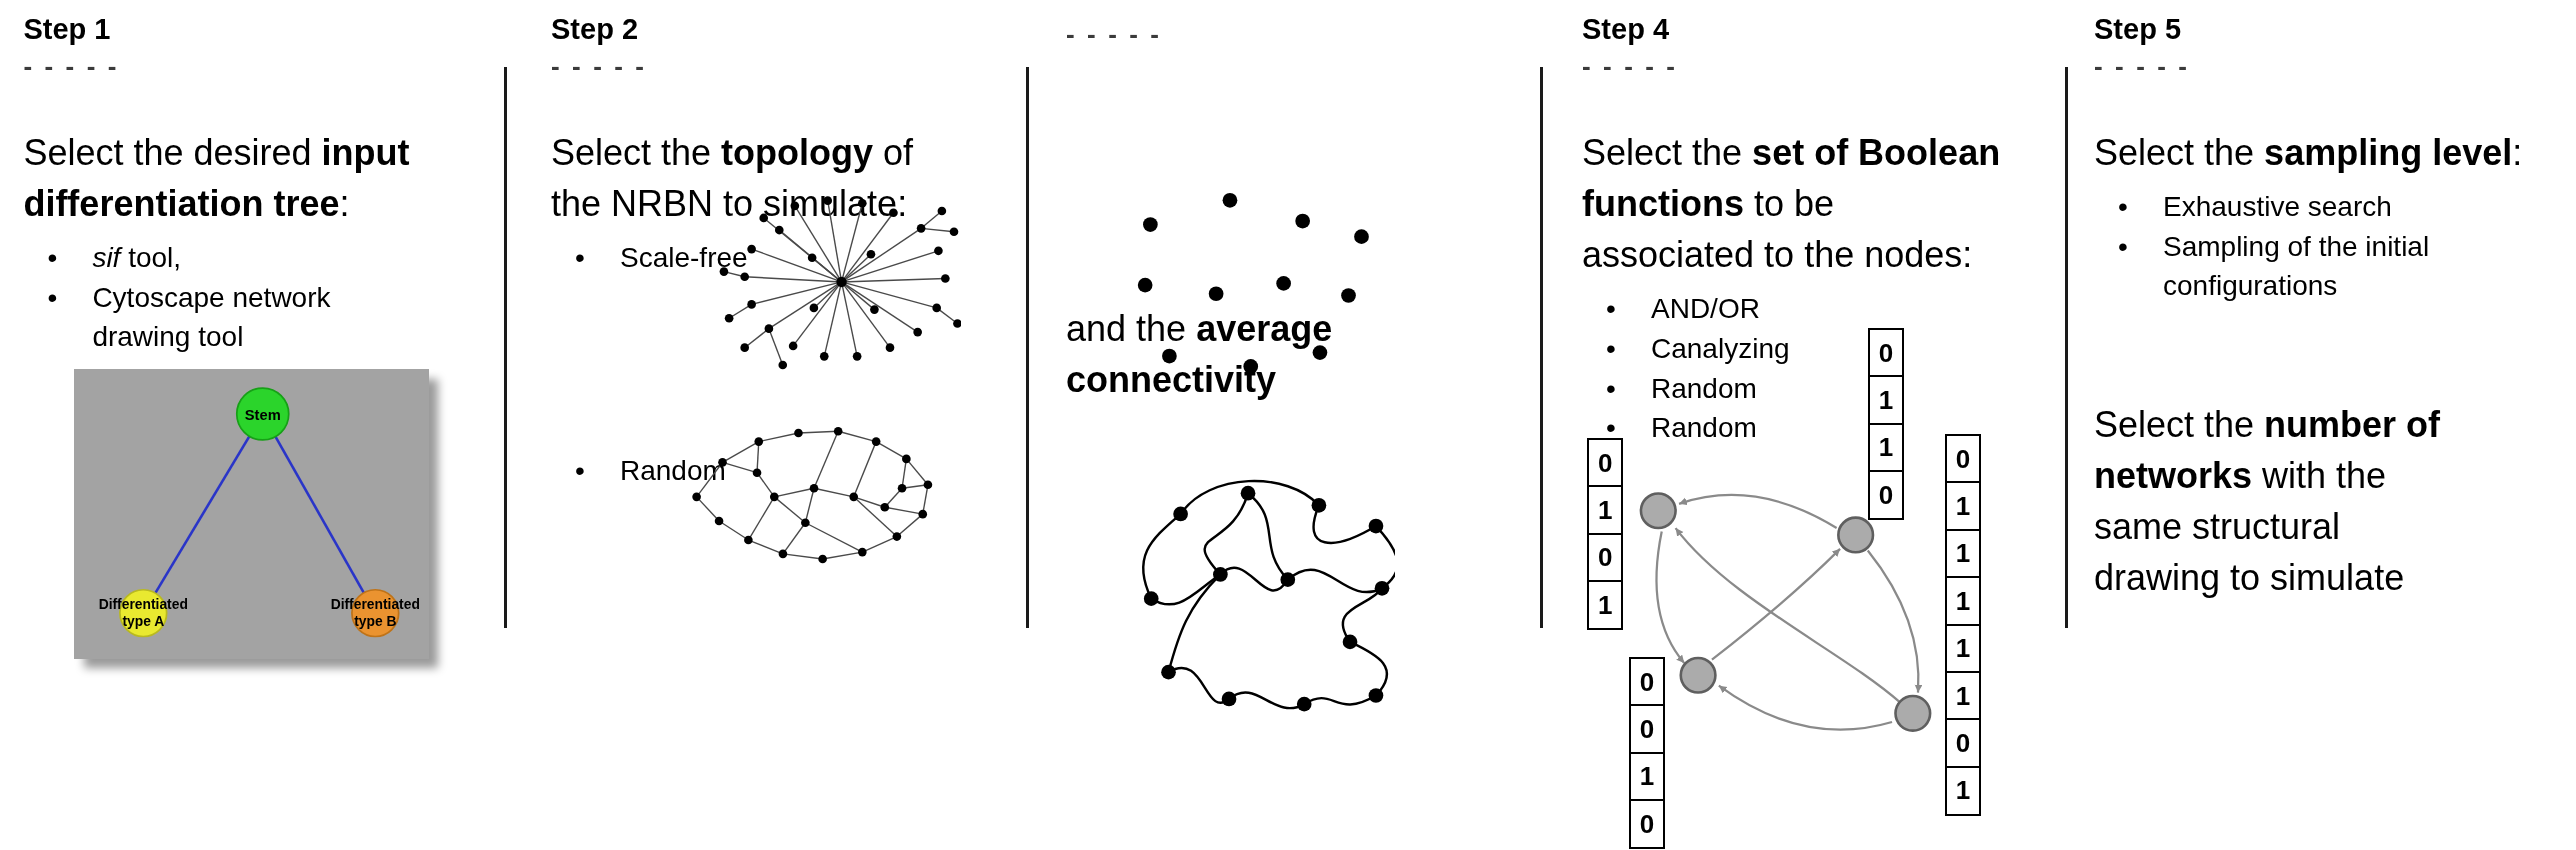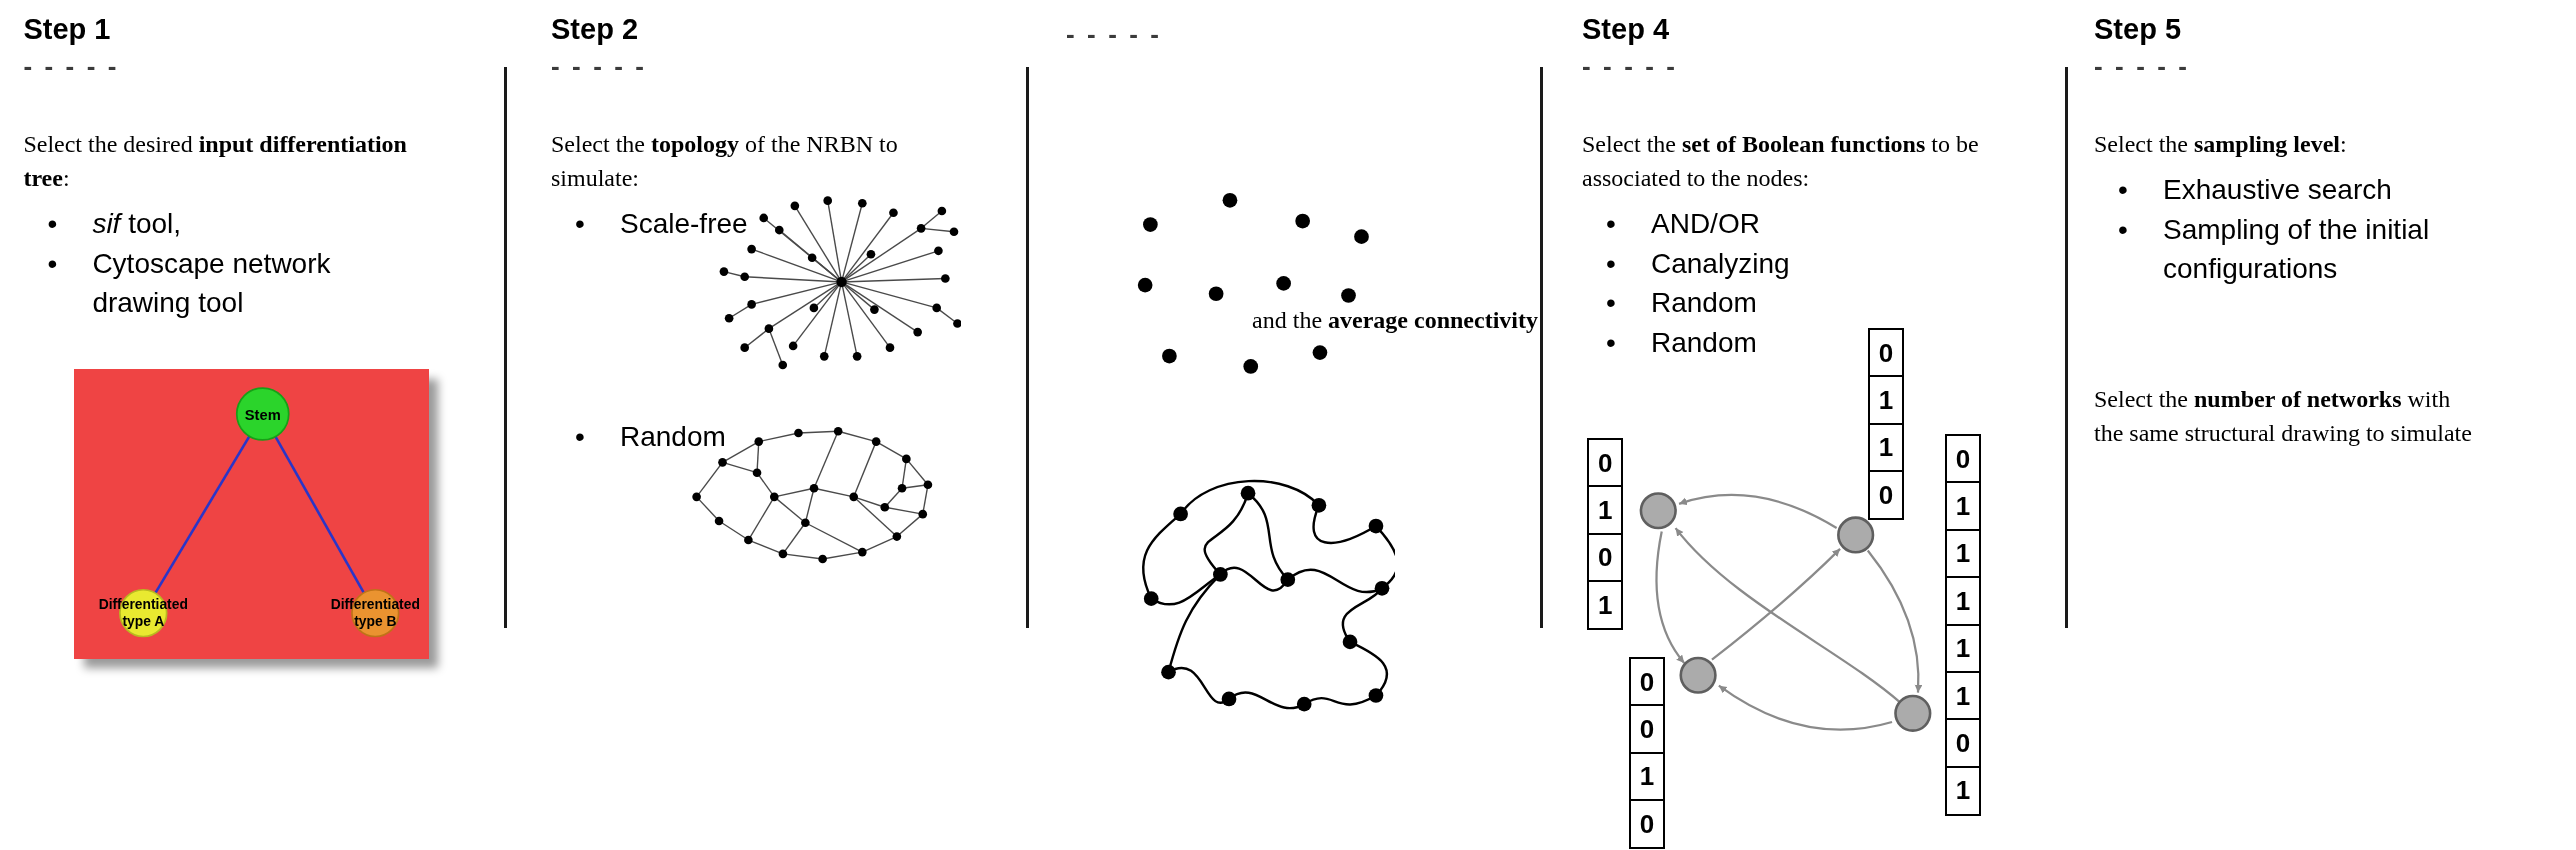--- a/index.html
+++ b/index.html
@@ -5,33 +5,33 @@
   * { box-sizing: border-box; }
   html, body { margin: 0; padding: 0; background: #ffffff; }
   #canvas {
     position: relative; width: 2576px; height: 851px;
     background: #ffffff; font-family: "Liberation Sans", sans-serif;
     color: #000; overflow: hidden;
   }
   .col { position: absolute; top: 14px; }
   .step-title { font-size: 29px; font-weight: 700; line-height: 1.1; margin: 0; }
   .dashes { margin-top: 5.2px; font-size: 26px; font-weight: 700; letter-spacing: 2.6px; color: #3b3b3b; }
-  .para { margin: 45px 0 0 0; font-size: 24px; line-height: 1.42; font-family: Liberation Serif, serif; }
+  .para { margin: 45px 0 0 0; font-size: 36px; line-height: 1.42; }
   .bullets { margin-top: 8.7px; }
   .bullet { display: flex; font-size: 28px; line-height: 1.42; }
   .bullet .mark { flex: none; width: 69px; padding-left: 24px; }
   .btxt i { font-style: italic; }
   .push-random { margin-top: 173px; }
-  .push-connect { margin-top: 253px; text-align: right; }
+  .push-connect { margin-top: 253px; }
   .push-networks { margin-top: 93px; max-width: 381px; }
   .divider { position: absolute; top: 67px; height: 561px; width: 2.6px; background: #1a1a1a; }
   .abs { position: absolute; }
   .tree-panel {
     position: absolute; left: 74px; top: 369px; width: 355px; height: 290px;
-    background: #ef4444; box-shadow: 10.4px 10.4px 8.7px #9a9a9a;
+    background: #a3a3a3; box-shadow: 10.4px 10.4px 8.7px #9a9a9a;
   }
   .ttable { position: absolute; }
   .tcell {
     width: 36px; height: 50px; border: 2.6px solid #000; background: #fff;
     display: flex; align-items: center; justify-content: center;
     font-size: 26px; font-weight: 700;
   }
   .tcell + .tcell { margin-top: -2.6px; }
   svg { display: block; }
 </style>

